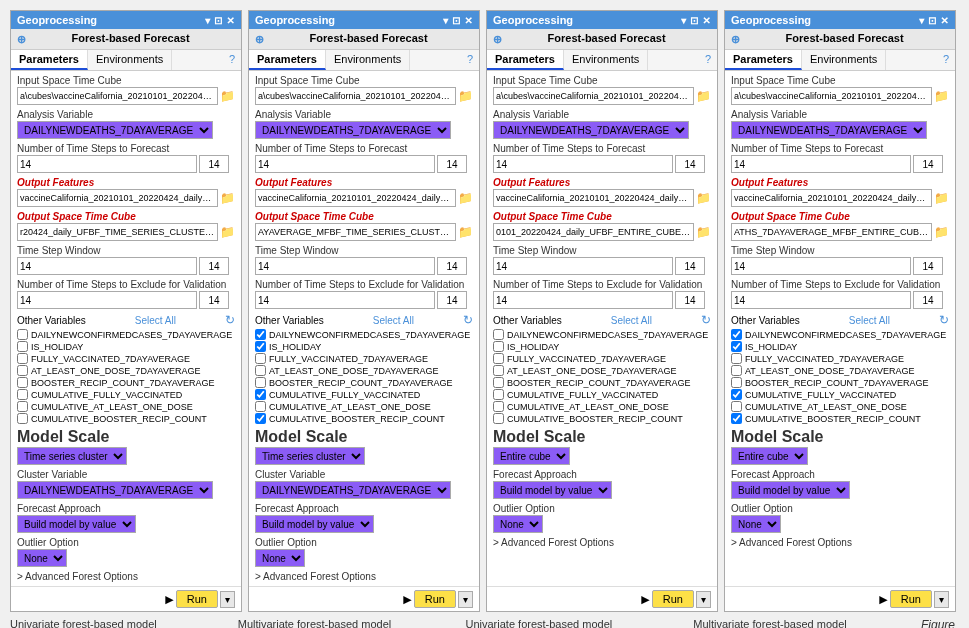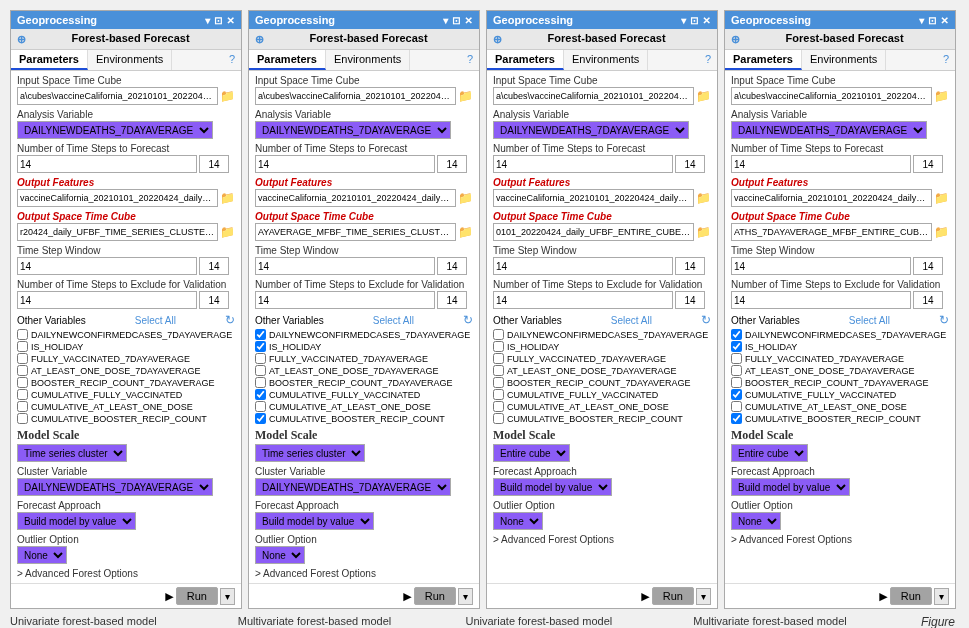--- a/index.html
+++ b/index.html
@@ -157,39 +157,38 @@
       color: #4a90d9;
       cursor: pointer;
     }
     .refresh-icon {
       color: #4a90d9;
       cursor: pointer;
       font-size: 12px;
     }
     .model-scale-section .field-label {
       font-weight: bold;
-      font-size: 12px;
-      font-family: Liberation Serif, serif;
+      font-size: 16px;
     }
     .advanced-link {
       font-size: 10px;
       color: #333;
       cursor: pointer;
       margin-top: 2px;
     }
     .panel-footer {
       padding: 3px 6px;
       border-top: 1px solid #ddd;
       display: flex;
       justify-content: flex-end;
       align-items: center;
       gap: 2px;
     }
     .run-btn {
-      background: #a3a3a3;
+      background: #fde047;
       border: 1px solid #aaa;
       font-size: 11px;
       padding: 2px 10px;
       cursor: pointer;
       border-radius: 2px;
     }
     .run-dropdown {
       background: #e8e8e8;
       border: 1px solid #aaa;
       font-size: 10px;

